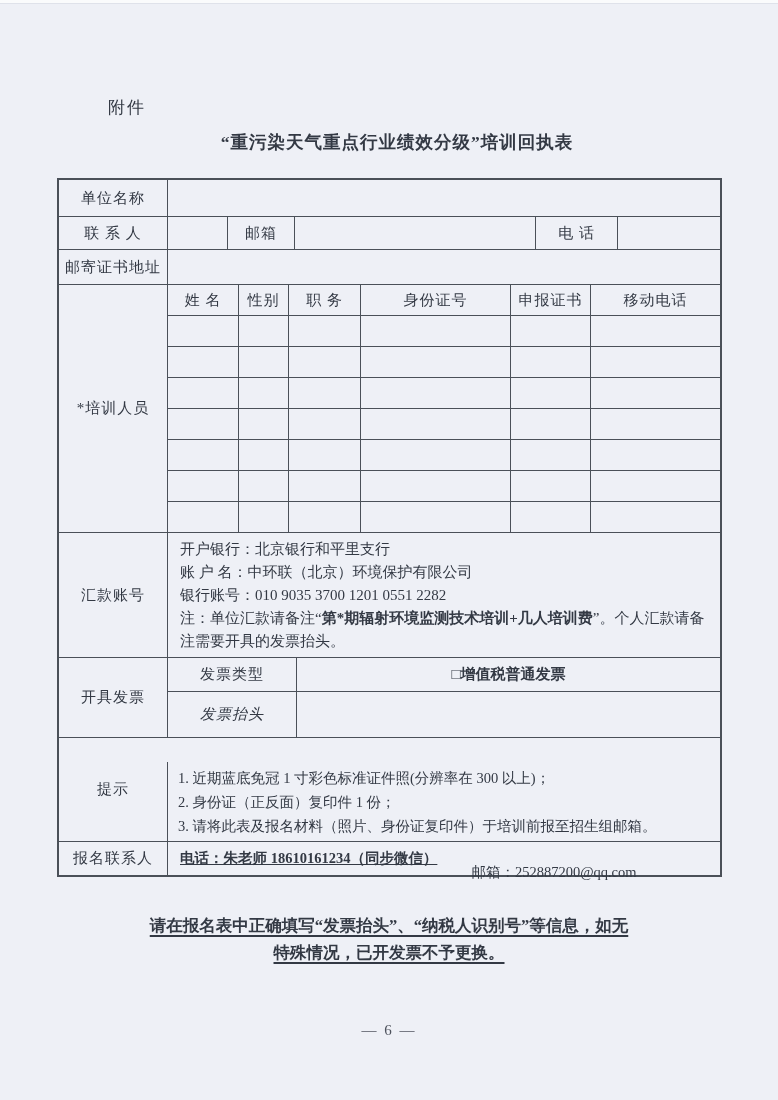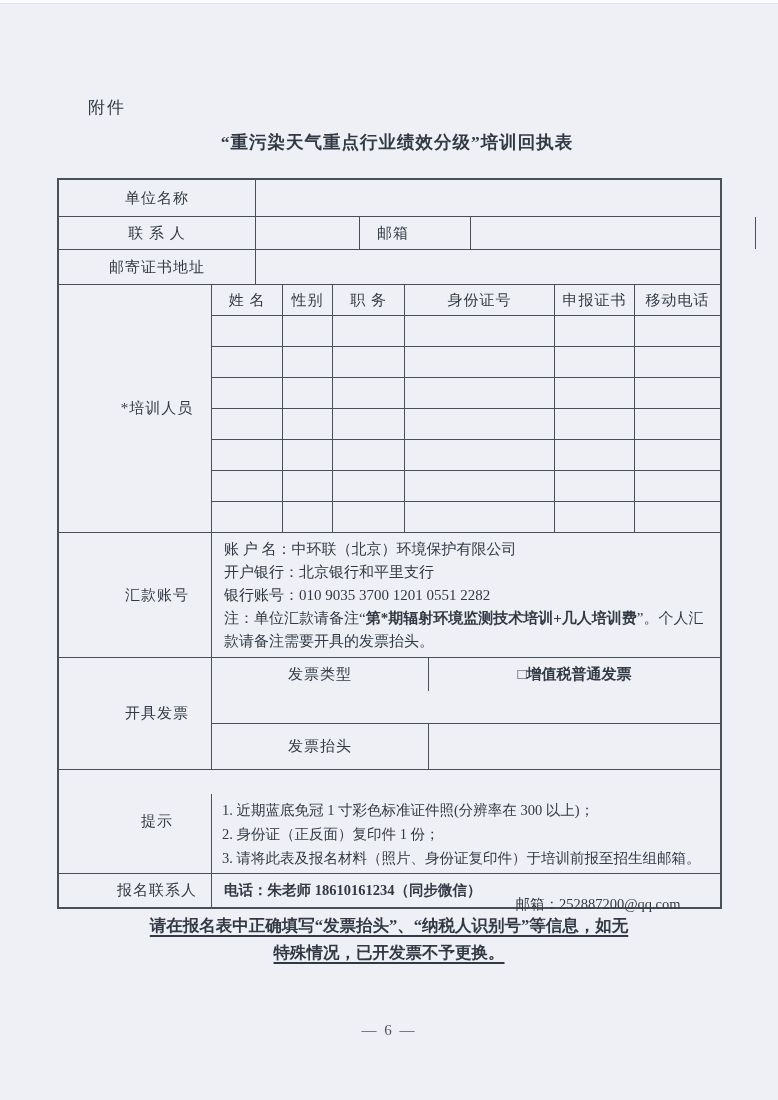--- a/index.html
+++ b/index.html
@@ -15,36 +15,36 @@
     background:var(--paper);
     font-family:"Liberation Serif","DejaVu Serif",serif;
     color:var(--ink);
     overflow:hidden;
   }
   .scan-edge-top{
     position:absolute;left:0;top:0;width:100%;height:4px;
     background:#fafbfc;border-bottom:1px solid #dfe2ea;
   }
   .attachment{
-    position:absolute;left:88px;top:96px;
+    position:absolute;left:108px;top:96px;
     font-size:17px;letter-spacing:2px;text-align:right;
   }
   .doc-title{
     position:absolute;left:0;top:130px;width:100%;
     text-align:center;font-weight:bold;font-size:17.5px;letter-spacing:1px;margin-left:8px;
   }
   .form-table{
     position:absolute;left:57px;top:178px;width:665px;
     border:2px solid var(--line);
     display:flex;flex-direction:column;
     font-size:15px;
   }
   .band{display:flex;}
   .band + .band{border-top:1.5px solid var(--line);}
-  .cell{display:flex;align-items:center;margin-left:44px;}
+  .cell{display:flex;align-items:center;}
   .cell + .cell, .sub + .cell, .cell + .sub, .sub + .sub{border-left:1.5px solid var(--line);}
   .label{justify-content:center;text-align:center;letter-spacing:1px;}
   .flex1{flex:1;}
   .w-label{width:108px;flex:none;}
   .w-60{width:60px;flex:none;}
   .w-67{width:67px;flex:none;}
   .w-241{width:241px;flex:none;}
   .w-82{width:82px;flex:none;}
   .w-128{width:128px;flex:none;}
   .w-195{width:195px;flex:none;}
@@ -62,35 +62,35 @@
   .tc2{width:72px;flex:none;}
   .tc3{width:150px;flex:none;}
   .tc4{width:80px;flex:none;}
   .tc5{flex:1;}
   .rowE{min-height:118px;}
   .remit-content{flex:1;padding:5px 10px 4px 12px;border-left:1.5px solid var(--line);
     display:flex;flex-direction:column;justify-content:center;}
   .remit-line{line-height:23px;}
   .remit-note{line-height:23px;}
   .bold{font-weight:bold;}
-  .invoice-col{flex:1;display:flex;flex-direction:column;border-left:1.5px solid var(--line);gap:32px;}
+  .invoice-col{flex:1;display:flex;flex-direction:column;border-left:1.5px solid var(--line);}
   .f-row{display:flex;}
-  .f-row + .f-row{border-top:1.5px solid var(--line);}
+  .f-row + .f-row{border-top:1.5px solid var(--line);font-style:italic;}
   .fr1{height:33px;}
   .fr2{height:46px;}
   .fr3{height:48px;}
   .center-val{justify-content:center;text-align:center;font-weight:bold;}
   .rowG{min-height:80px;}
   .tips-content{flex:1;padding:4px 8px 3px 10px;border-left:1.5px solid var(--line);
     display:flex;flex-direction:column;justify-content:center;font-size:14.5px;margin-top:24px;}
   .tip-line{line-height:24px;}
   .rowH{height:34px;}
   .reg-content{flex:1;padding-left:12px;border-left:1.5px solid var(--line);
     display:flex;align-items:center;font-size:14.5px;}
-  .reg-phone{font-weight:bold;}
+  .reg-phone{font-weight:bold;text-decoration:underline;}
   .reg-email{margin-left:34px;margin-top:28px;}
   .footer-note{
     position:absolute;left:0;top:912px;width:100%;
     text-align:center;font-weight:bold;font-size:16.5px;line-height:27px;
   }
   .footer-note .nline{text-decoration:underline;text-underline-offset:4px;text-decoration-thickness:1.5px;}
   .page-number{
     position:absolute;left:0;top:1022px;width:100%;
     text-align:center;font-size:15px;color:#4d525c;letter-spacing:2px;
   }
@@ -192,22 +192,22 @@
             <div class="t-cell tc4"></div>
             <div class="t-cell tc5"></div>
           </div>
         </div>
     </div>
   </div>
 
   <div class="band rowE">
     <div class="cell label w-label">汇款账号</div>
     <div class="remit-content">
+      <div class="remit-line">开户银行：北京银行和平里支行</div>
       <div class="remit-line">账 户 名：中环联（北京）环境保护有限公司</div>
-      <div class="remit-line">开户银行：北京银行和平里支行</div>
       <div class="remit-line">银行账号：010 9035 3700 1201 0551 2282</div>
       <div class="remit-note"><span>注：单位汇款请备注“</span><span class="bold">第*期辐射环境监测技术培训+几人培训费</span><span>”。个人汇款请备注需要开具的发票抬头。</span></div>
     </div>
   </div>
 
   <div class="band rowF">
     <div class="cell label w-label">开具发票</div>
     <div class="invoice-col">
       <div class="f-row fr1">
         <div class="cell label w-128">发票类型</div>

